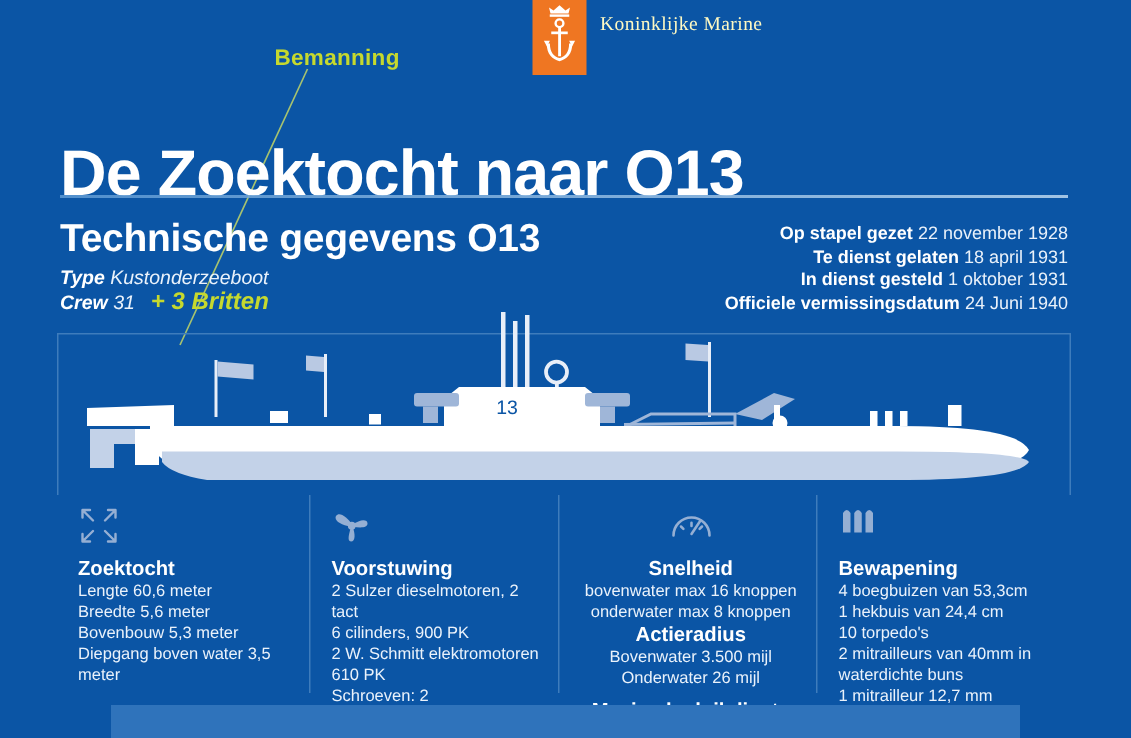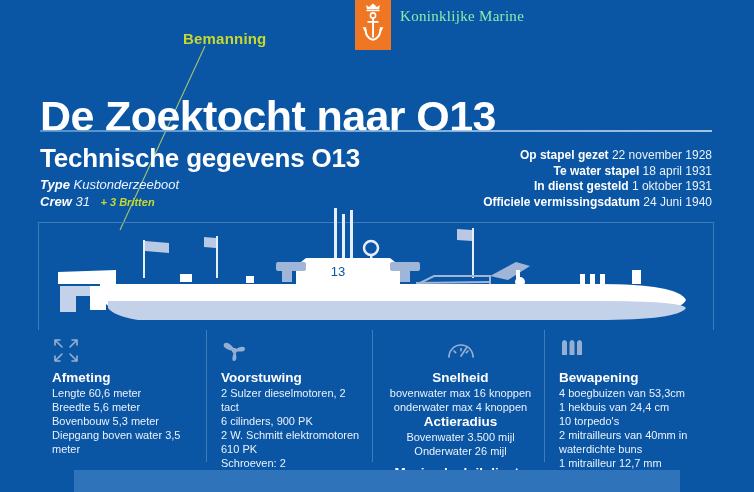--- a/index.html
+++ b/index.html
@@ -9,38 +9,38 @@
     font-family:"Liberation Sans", sans-serif;
     color:#ffffff;
     position:relative;
   }
   .page{position:absolute;inset:0;width:754px;height:492px;overflow:hidden;}
 
   
   .logo-block{position:absolute;left:355px;top:0;width:36px;height:48px;background:#ef7622;
     display:flex;flex-direction:column;align-items:center;justify-content:flex-start;padding-top:2px;}
   .brand-name{position:absolute;left:400px;top:8px;font-family:"Liberation Serif",serif;
-    font-size:15px;letter-spacing:.3px;color:#86efac;}
+    font-size:13px;letter-spacing:.3px;color:#fef9c3;}
 
   .callout-label{position:absolute;left:183px;top:30px;font-size:15px;font-weight:bold;
     color:#c6d92e;letter-spacing:.2px;}
   .callout-line{position:absolute;left:0;top:0;width:754px;height:492px;pointer-events:none;}
 
   .main-title{position:absolute;left:40px;top:66px;font-size:43px;font-weight:bold;
     letter-spacing:-0.6px;line-height:1;color:#ffffff;}
 
   .divider{position:absolute;left:40px;top:130px;width:672px;height:2px;
     background:linear-gradient(to right,#5e9ad4,#bcd7ef);opacity:.85;}
 
   
   .tech-title{position:absolute;left:40px;top:143px;font-size:26px;font-weight:bold;letter-spacing:-0.2px;}
   .tech-lines{position:absolute;left:40px;top:176px;font-size:13px;line-height:17px;font-style:italic;}
   .tech-lines .k{font-weight:bold;}
   .tech-lines .v{font-weight:normal;color:#eaf2fb;}
-  .crew-extra{color:#c6d92e;font-size:11px;font-weight:bold;margin-left:7px;}
+  .crew-extra{color:#c6d92e;font-size:16px;font-weight:bold;margin-left:7px;}
 
   .dates{position:absolute;right:42px;top:148px;text-align:right;font-size:12px;line-height:15.5px;}
   .dates .k{font-weight:bold;}
   .dates .v{font-weight:normal;color:#e9f1fa;}
 
   
   .sub-panel{position:absolute;left:38px;top:222px;width:676px;height:108px;
     border:1px solid #3e7cbc;border-bottom:none;box-sizing:border-box;}
   .sub-art{position:absolute;left:38px;top:200px;width:676px;height:135px;}
 
@@ -104,21 +104,21 @@
       <span class="crew-extra">+ 3 Britten</span>
     </div>
   </div>
 
   <div class="dates">
     <div>
       <span class="k">Op stapel gezet</span>
       <span class="v">22 november 1928</span>
     </div>
     <div>
-      <span class="k">Te water stapel</span>
+      <span class="k">Te dienst gelaten</span>
       <span class="v">18 april 1931</span>
     </div>
     <div>
       <span class="k">In dienst gesteld</span>
       <span class="v">1 oktober 1931</span>
     </div>
     <div>
       <span class="k">Officiele vermissingsdatum</span>
       <span class="v">24 Juni 1940</span>
     </div>
@@ -186,21 +186,21 @@
 
     <div class="col c1">
       <svg class="ic" width="28" height="26" viewBox="0 0 28 26">
         <g stroke="#aebfdc" stroke-width="1.6" fill="none" stroke-linecap="round">
           <path d="M10 9 L3 2 M3 2 L3 7 M3 2 L8 2"></path>
           <path d="M18 9 L25 2 M25 2 L25 7 M25 2 L20 2"></path>
           <path d="M10 16 L3 23 M3 23 L3 18 M3 23 L8 23"></path>
           <path d="M18 16 L25 23 M25 23 L25 18 M25 23 L20 23"></path>
         </g>
       </svg>
-      <div class="h">Afmeting</div>
+      <div class="h">Zoektocht</div>
       <div class="t">Lengte 60,6 meter</div>
       <div class="t">Breedte 5,6 meter</div>
       <div class="t">Bovenbouw 5,3 meter</div>
       <div class="t">Diepgang boven water 3,5 meter</div>
     </div>
 
     <div class="col c2">
       <svg class="ic" width="28" height="26" viewBox="0 0 28 26">
         <g fill="#aebfdc">
           <path d="M14 12 C10 6 5 3 3 6 C1.5 9 6 12 13 13 Z"></path>
@@ -221,21 +221,21 @@
     <div class="col c3">
       <svg class="ic" width="30" height="26" viewBox="0 0 30 26">
         <g stroke="#aebfdc" stroke-width="1.7" fill="none" stroke-linecap="round">
           <path d="M3 19 A12 12 0 0 1 27 19"></path>
           <path d="M15 18 L21 9"></path>
           <path d="M8 13 L9.6 14.6 M15 10.5 L15 12.6 M22 13 L20.4 14.6"></path>
         </g>
       </svg>
       <div class="h">Snelheid</div>
       <div class="t">bovenwater max 16 knoppen</div>
-      <div class="t">onderwater max 4 knoppen</div>
+      <div class="t">onderwater max 8 knoppen</div>
       <div class="h">Actieradius</div>
       <div class="t">Bovenwater 3.500 mijl</div>
       <div class="t">Onderwater 26 mijl</div>
       <div class="h sp">Maximale duikdiepte</div>
       <div class="t">60 meter</div>
     </div>
 
     <div class="col c4">
       <svg class="ic" width="30" height="26" viewBox="0 0 30 26">
         <g fill="#aebfdc">

